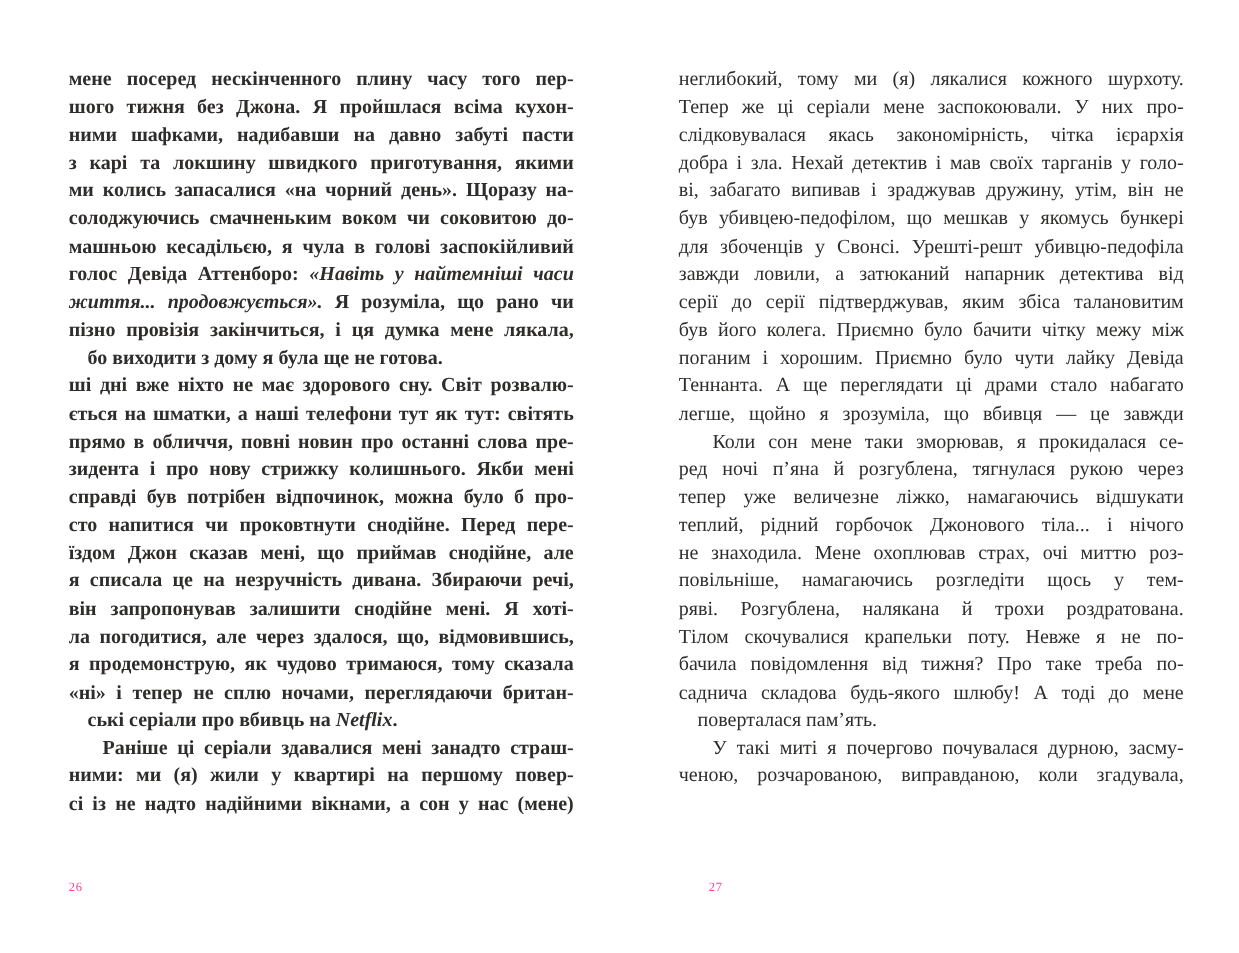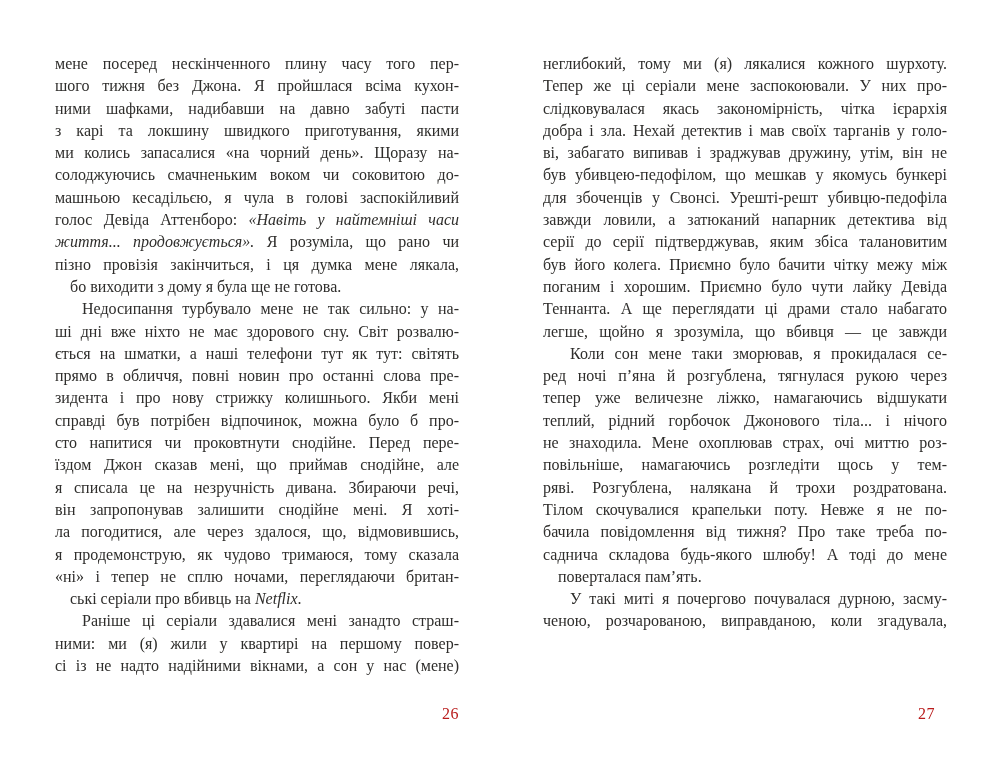--- a/index.html
+++ b/index.html
@@ -16,63 +16,62 @@
     font-family: "Liberation Serif", "DejaVu Serif", serif;
   }
   .page-text {
     position: absolute;
     top: 53px;
     width: 404px;
     font-size: 16px;
     line-height: 22.3px;
     color: #2e2d2b;
   }
-  .page-text.left  { left: 55px; }
+  .page-text.left  { left: 55px; font-weight: bold; }
   .page-text.right { left: 543px; }
   .line {
     text-align: justify;
     text-align-last: justify;
     -moz-text-align-last: justify;
   }
   .line.end {
     text-align-last: left;
     margin-left: 15px;
     -moz-text-align-last: left;
   }
   .line.indent { text-indent: 27px; }
   .it { font-style: italic; }
   .pagenum {
     position: absolute;
     top: 705px;
     width: 404px;
-    text-align: right;
-    font-size: 16px;
-    color: #b91c1c;
+    text-align: left;
+    font-size: 10px;
+    color: #ec4899;
     letter-spacing: 0.5px;
   }
   .pagenum.left  { left: 55px; }
-  .pagenum.right { left: 531px; }
+  .pagenum.right { left: 567px; }
 </style>
 </head>
 <body>
 
 <div class="spread">
   <div class="page-text left" id="page-left-text">
       <div class="line"><span>мене посеред нескінченного плину часу того пер-</span></div>
       <div class="line"><span>шого тижня без Джона. Я пройшлася всіма кухон-</span></div>
       <div class="line"><span>ними шафками, надибавши на давно забуті пасти</span></div>
       <div class="line"><span>з карі та локшину швидкого приготування, якими</span></div>
       <div class="line"><span>ми колись запасалися «на чорний день». Щоразу на-</span></div>
       <div class="line"><span>солоджуючись смачненьким воком чи соковитою до-</span></div>
       <div class="line"><span>машньою кесадільєю, я чула в голові заспокійливий</span></div>
       <div class="line"><span>голос Девіда Аттенборо: </span><span class="it">«Навіть у найтемніші часи</span></div>
       <div class="line"><span class="it">життя... продовжується».</span><span> Я розуміла, що рано чи</span></div>
       <div class="line"><span>пізно провізія закінчиться, і ця думка мене лякала,</span></div>
       <div class="line end"><span>бо виходити з дому я була ще не готова.</span></div>
-      <div class="line indent"><span>Недосипання турбувало мене не так сильно: у на-</span></div>
       <div class="line"><span>ші дні вже ніхто не має здорового сну. Світ розвалю-</span></div>
       <div class="line"><span>ється на шматки, а наші телефони тут як тут: світять</span></div>
       <div class="line"><span>прямо в обличчя, повні новин про останні слова пре-</span></div>
       <div class="line"><span>зидента і про нову стрижку колишнього. Якби мені</span></div>
       <div class="line"><span>справді був потрібен відпочинок, можна було б про-</span></div>
       <div class="line"><span>сто напитися чи проковтнути снодійне. Перед пере-</span></div>
       <div class="line"><span>їздом Джон сказав мені, що приймав снодійне, але</span></div>
       <div class="line"><span>я списала це на незручність дивана. Збираючи речі,</span></div>
       <div class="line"><span>він запропонував залишити снодійне мені. Я хоті-</span></div>
       <div class="line"><span>ла погодитися, але через здалося, що, відмовившись,</span></div>

